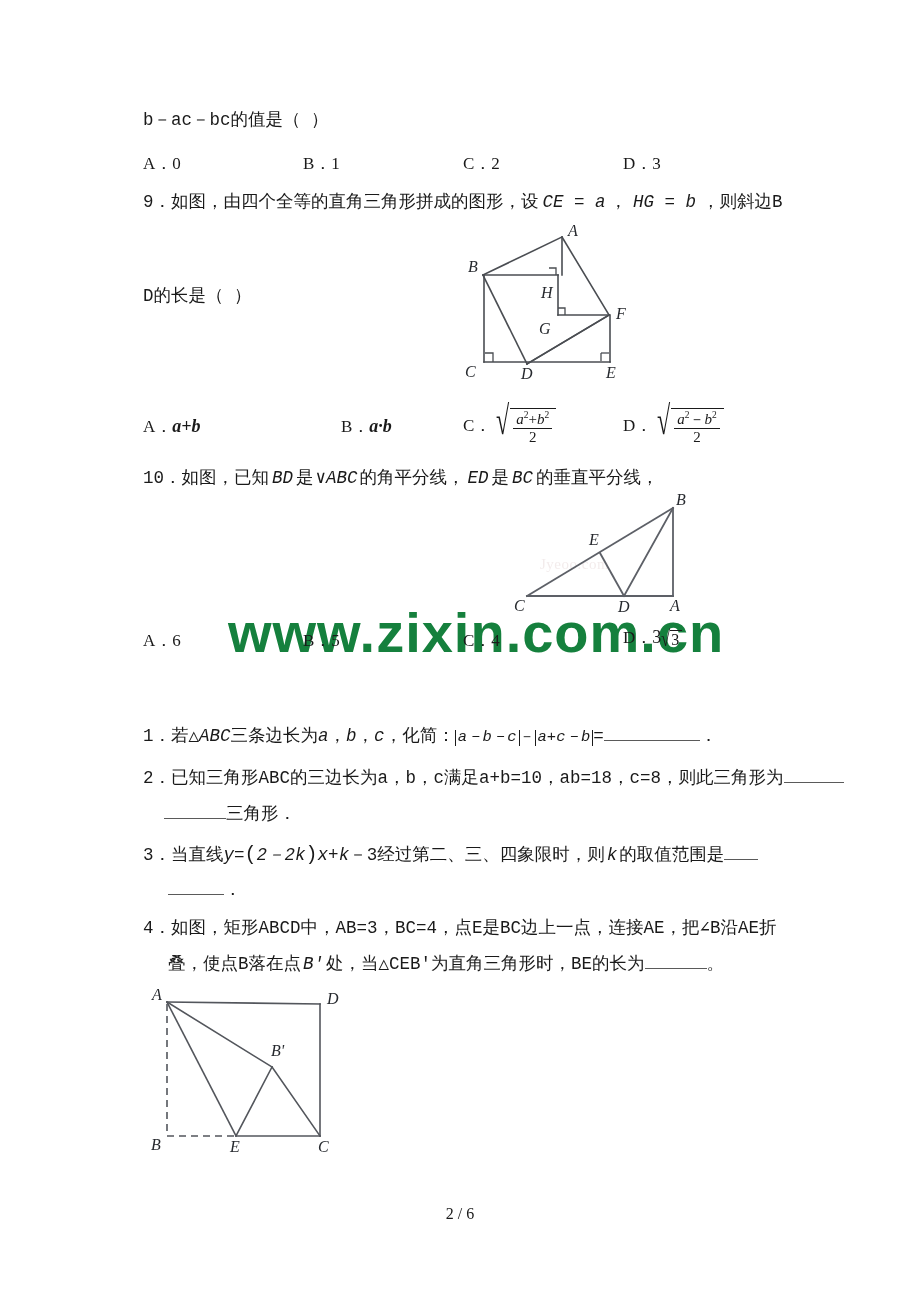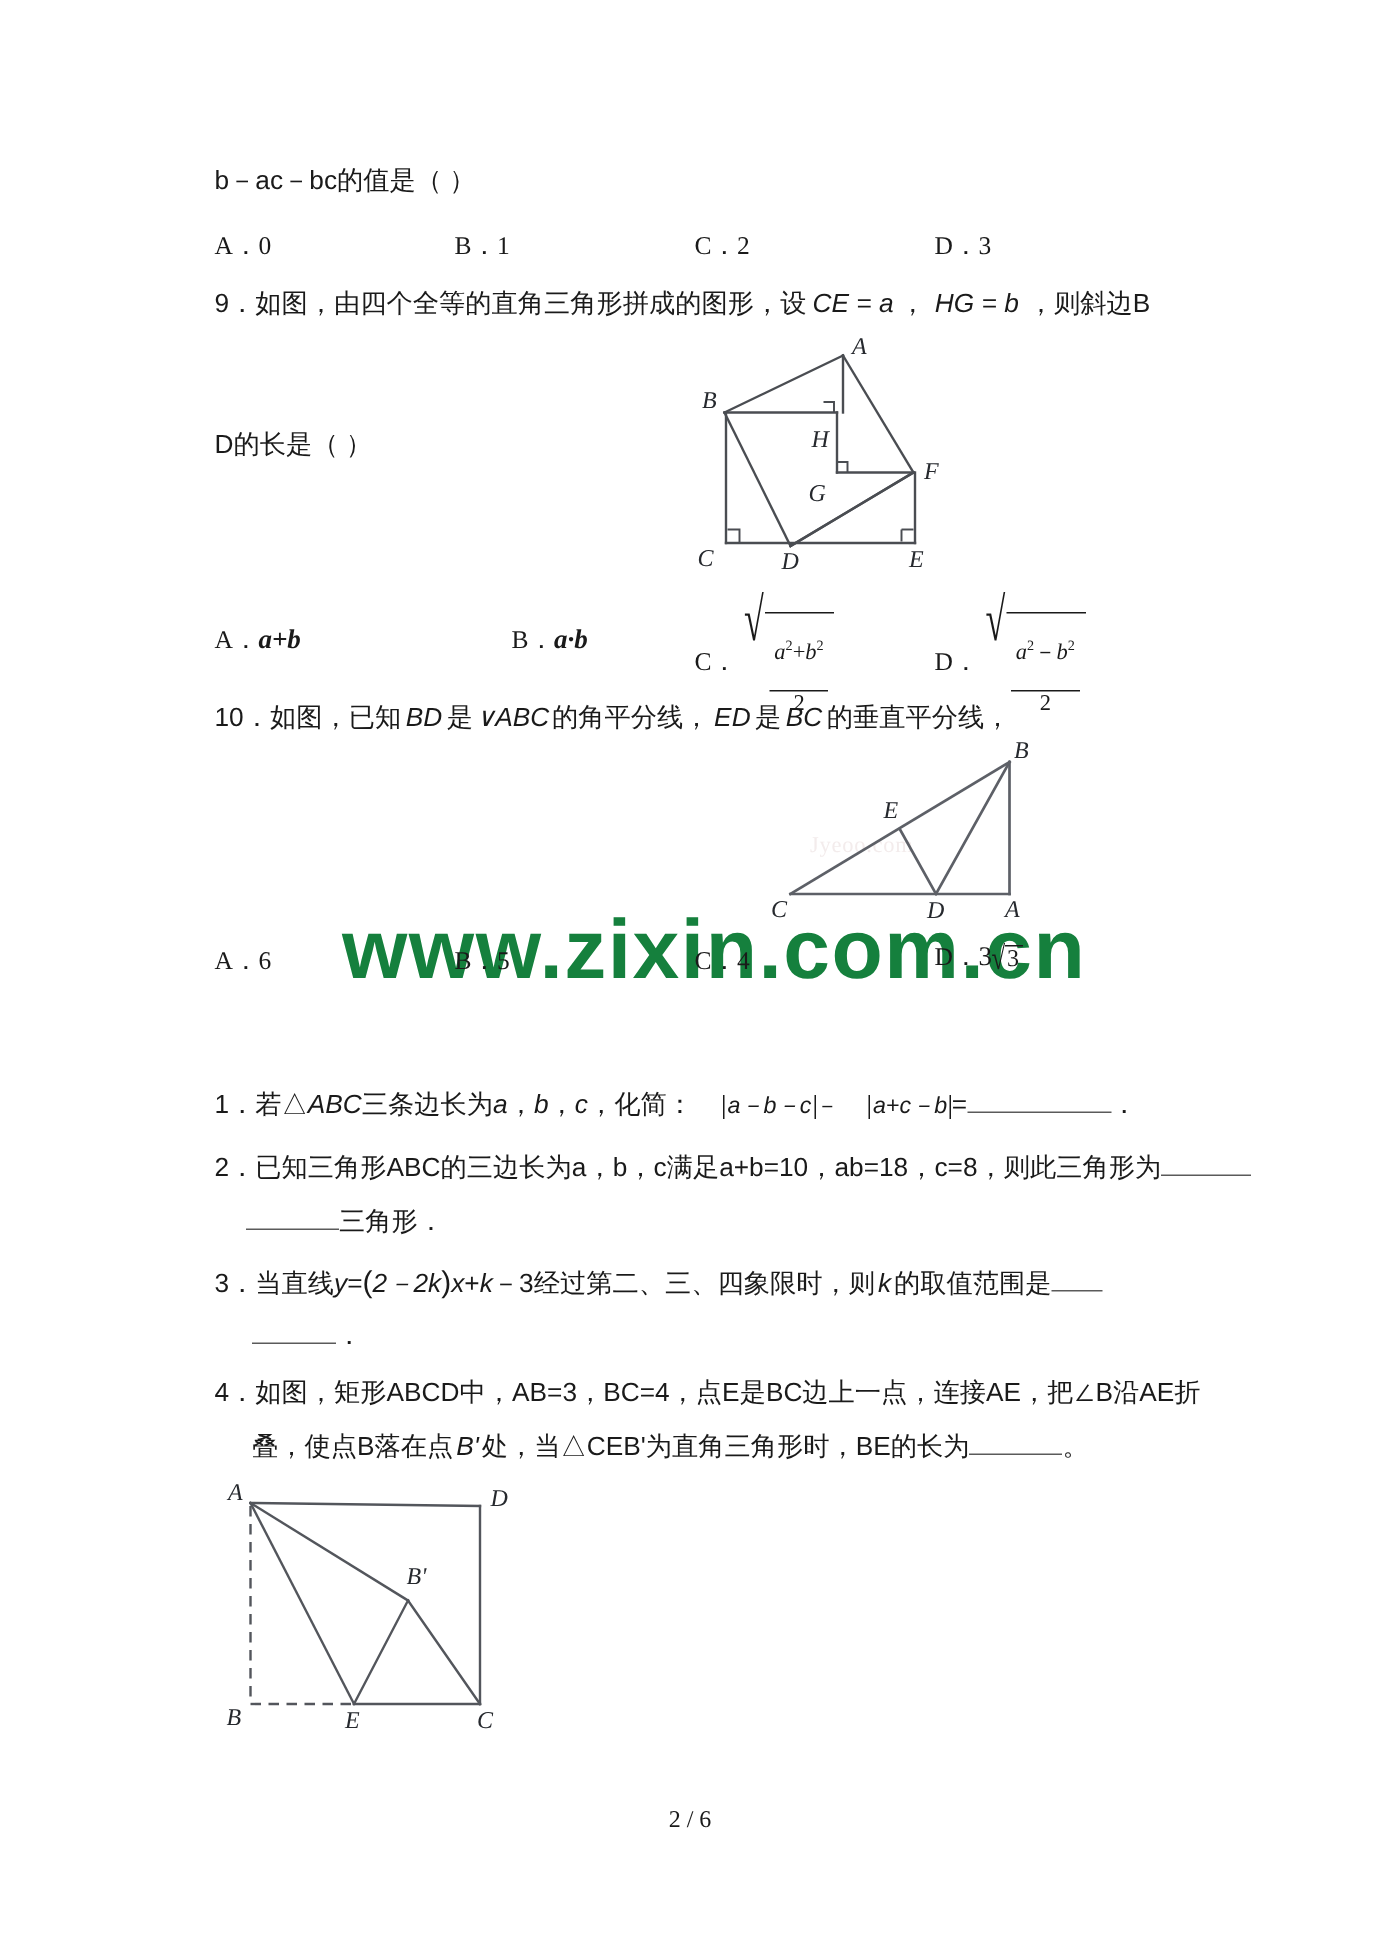--- a/index.html
+++ b/index.html
@@ -50,21 +50,21 @@
   }
 
   
   .ln {
     position: absolute;
     white-space: nowrap;
     font-size: 17.5px;
     line-height: 1;
     z-index: 2;
   }
-  .cjk { font-family: Liberation Sans, sans-serif; }
+  .cjk { font-family: Liberation Mono, monospace; }
   .mi  { font-style: italic; }
   .opt-label { font-family: "Liberation Serif", serif; font-size: 17px; }
   .bold-it { font-style: italic; font-weight: bold; }
 
   .sec-head {
     position: absolute;
     left: 143px;
     top: 680px;
     font-size: 21px;
     font-weight: bold;
@@ -91,21 +91,21 @@
     border-top: 1.2px solid #1a1a1a;
     padding: 1px 4px 0 3px;
   }
   .frac {
     display: inline-block;
     text-align: center;
     vertical-align: middle;
     font-style: italic;
     line-height: 1.12;
   }
-  .frac .num { display: block; padding: 16px 3px; }
+  .frac .num { display: block; padding: 0 3px; }
   .frac .den {
     display: block;
     border-top: 1.1px solid #1a1a1a;
     padding: 0 3px;
     font-style: normal;
   }
   sup.exp { font-size: 9.5px; font-style: normal; vertical-align: super; }
 
   .sqrt3 {
     display: inline-flex;
@@ -125,21 +125,20 @@
     font-size: 16px;
   }
 
   .absbar {
     display: inline-block;
     border-left: 1.1px solid #1a1a1a;
     border-right: 1.1px solid #1a1a1a;
     padding: 0 2px;
     font-style: italic;
     font-size: 15.5px;
-    margin-left: 20px;
   }
 
   .paren-big { font-size: 20px; }
 
   .blank {
     display: inline-block;
     border-bottom: 1.1px solid #5a5a5a;
     vertical-align: baseline;
   }
 

